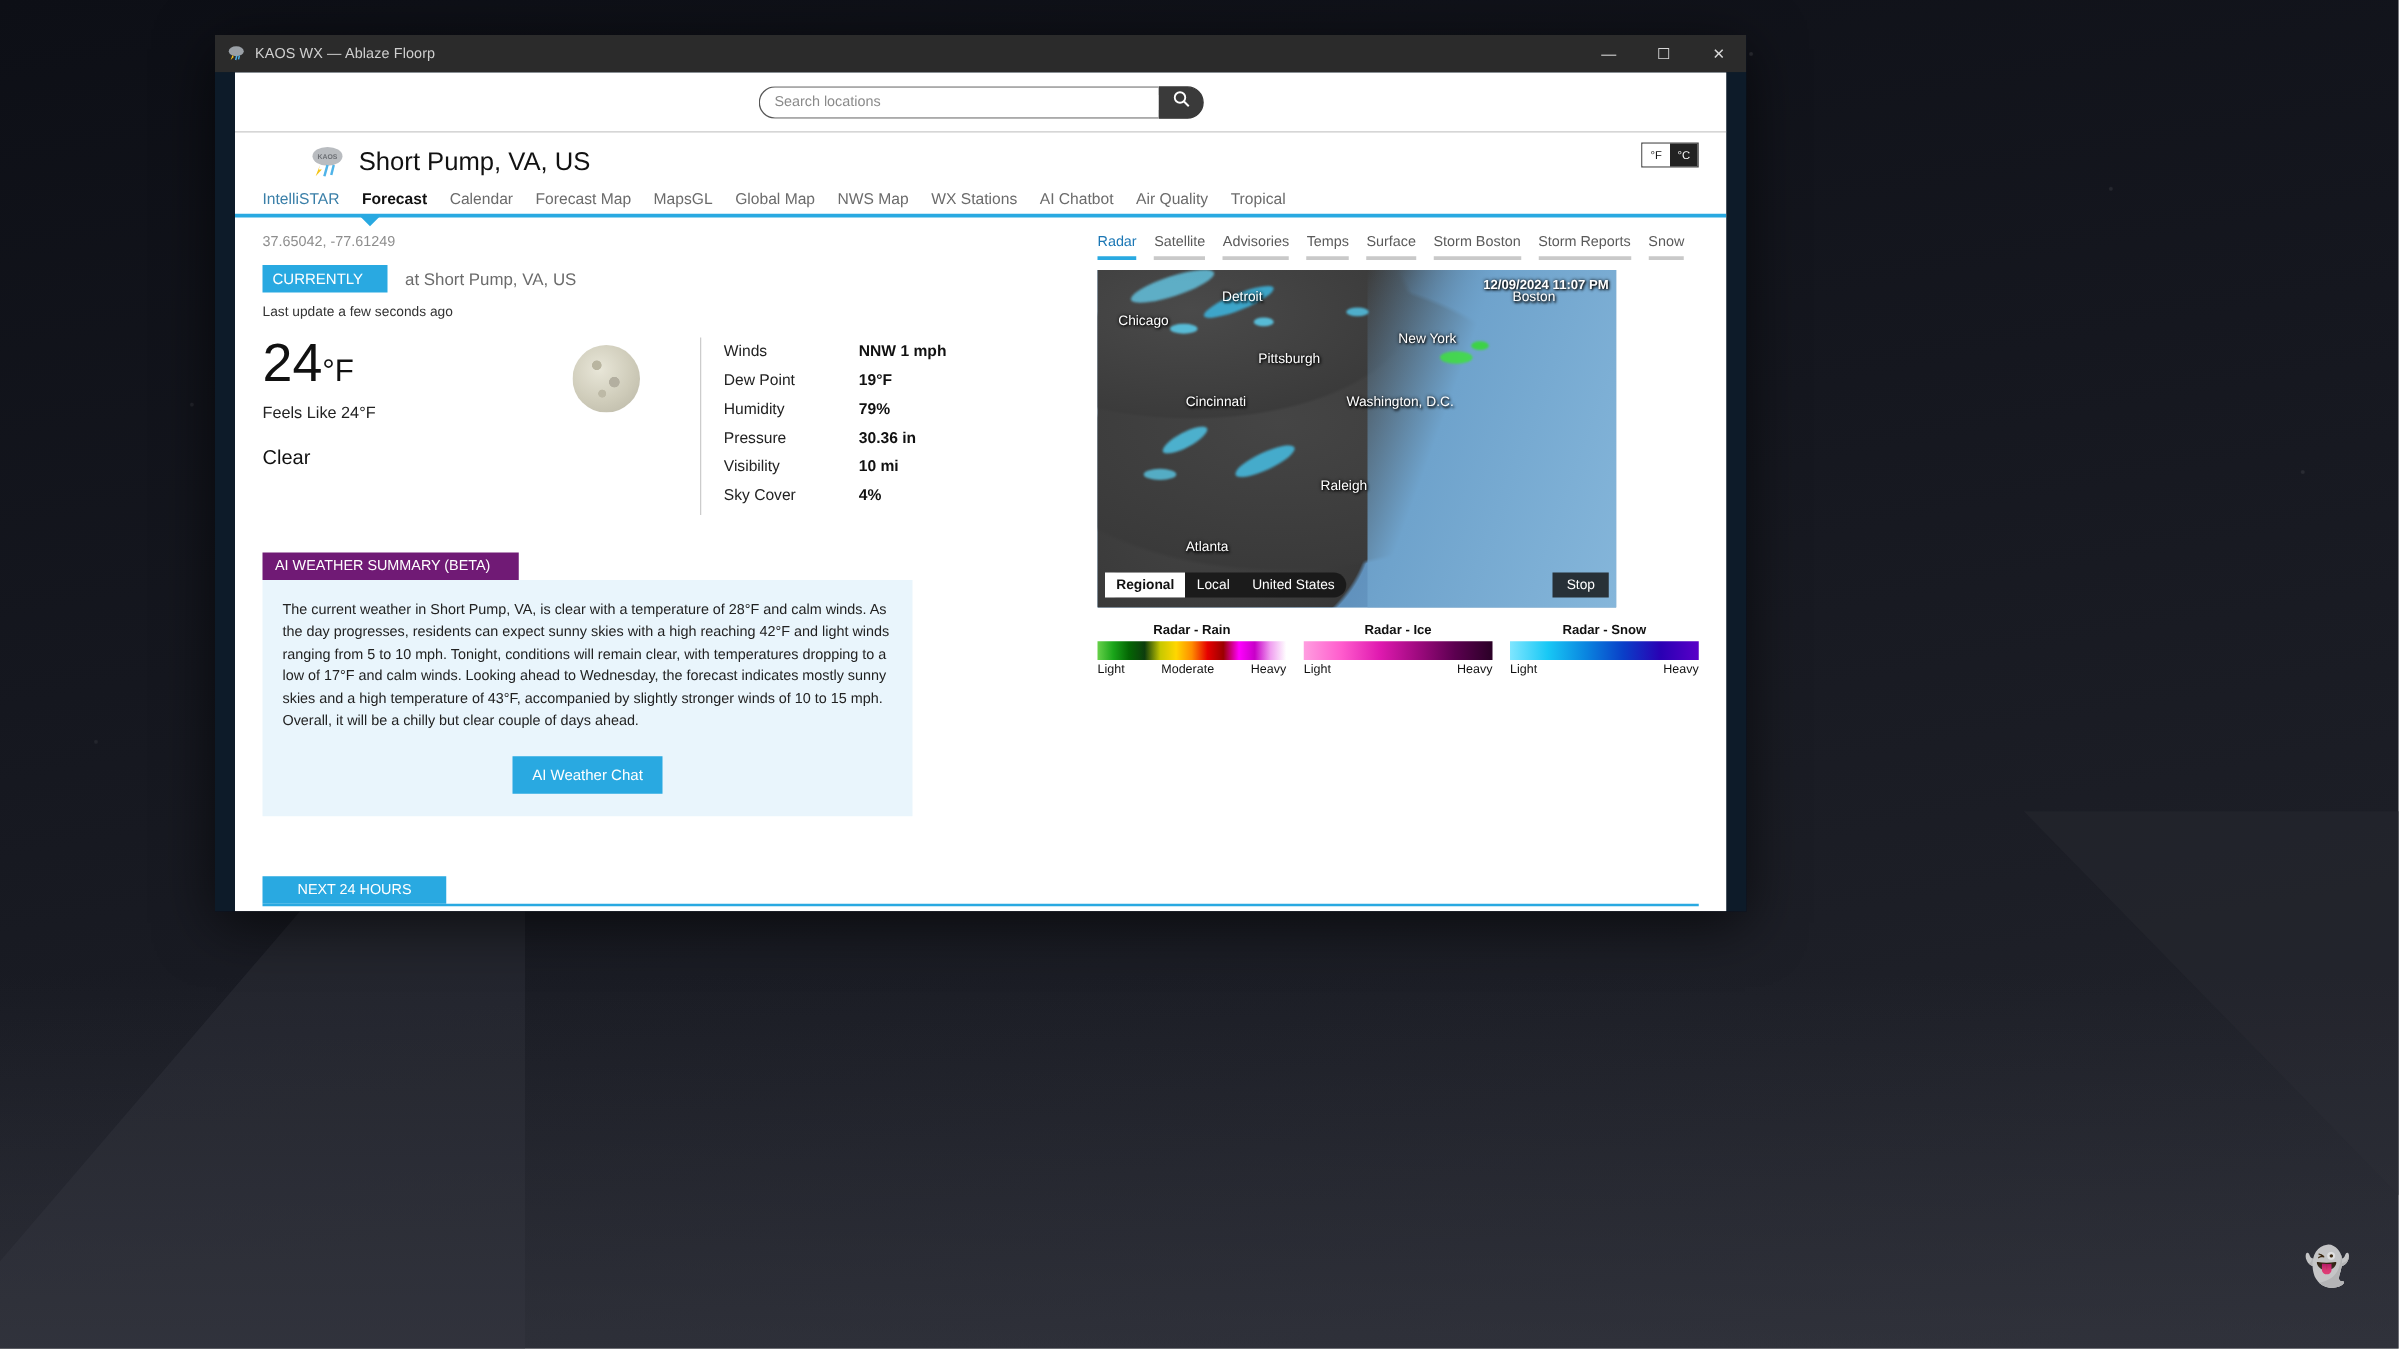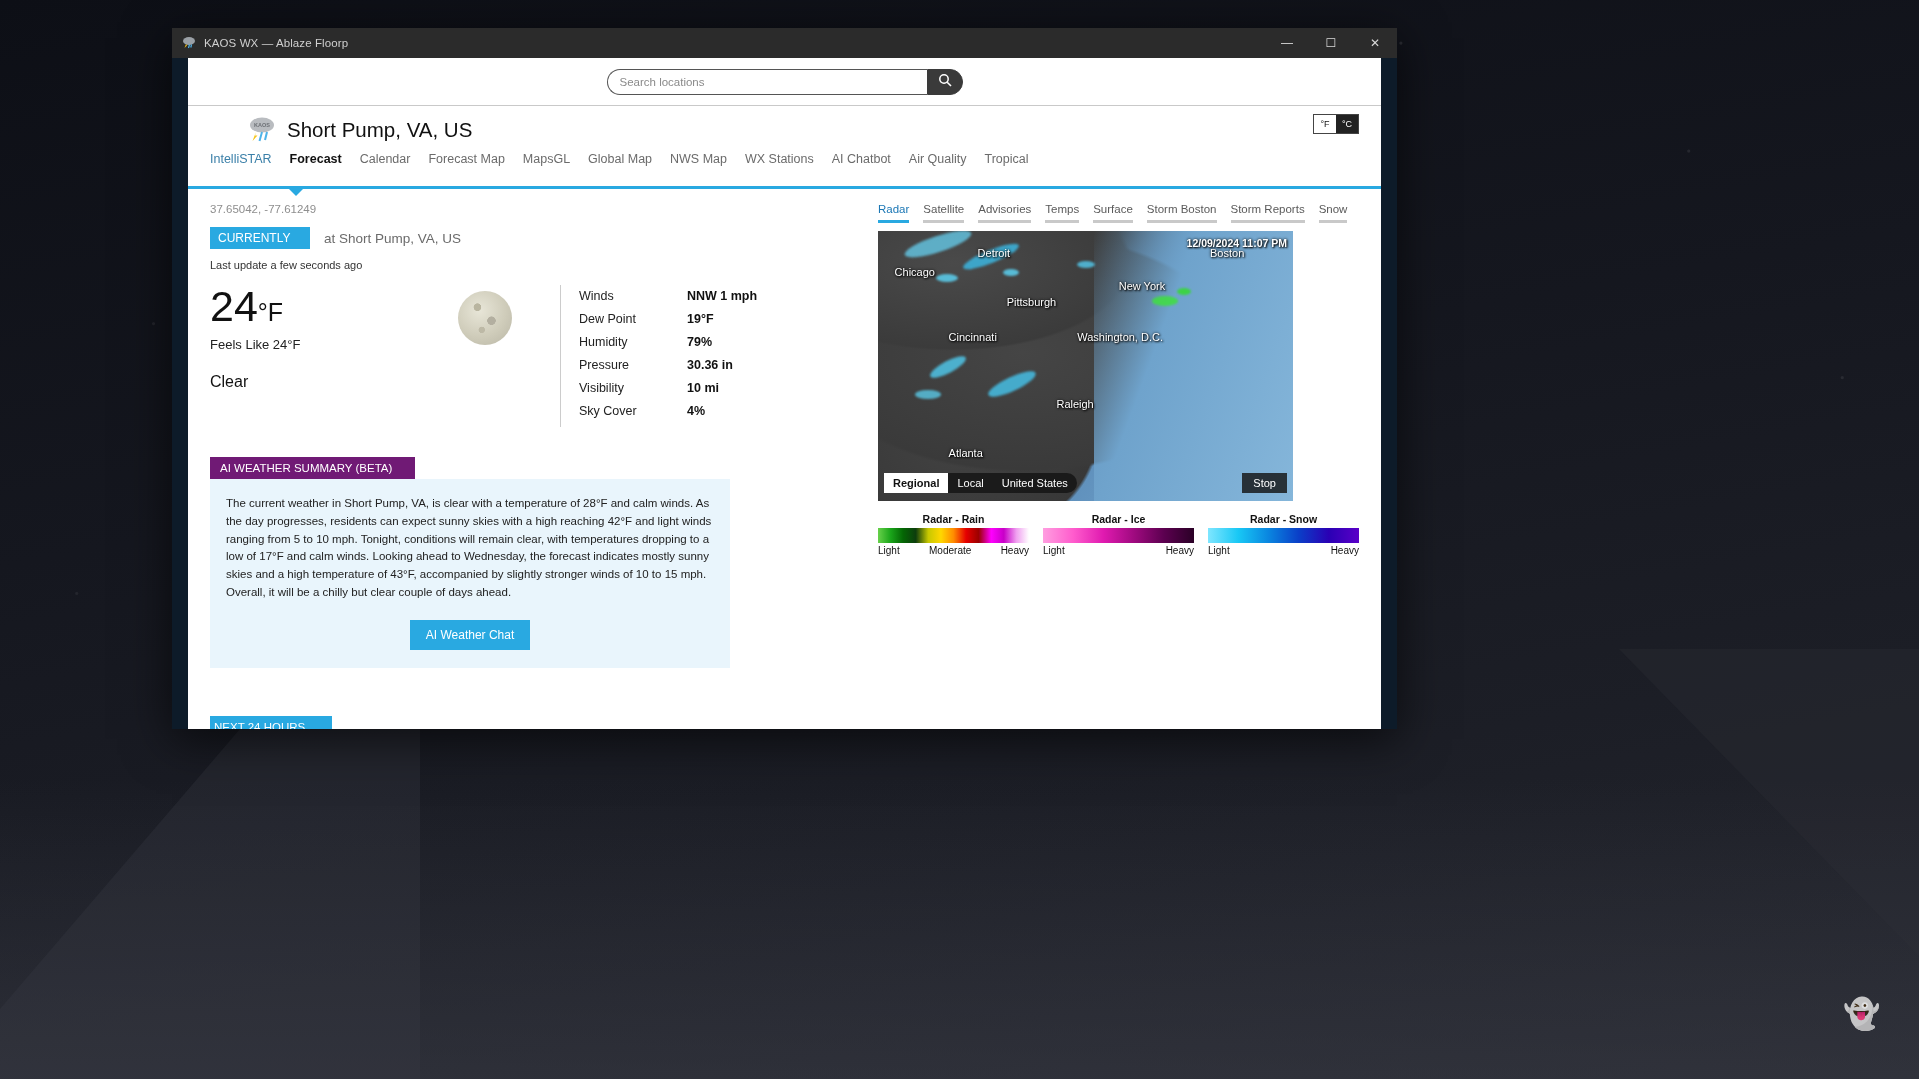--- a/index.html
+++ b/index.html
@@ -130,21 +130,21 @@
   
   #nav-tabs {
     display: flex; align-items: flex-end;
     gap: 18px;
     padding: 8px 22px 0 22px;
     border-bottom: 3px solid #29a9e1;
     position: relative;
   }
   .nav-tab {
     font-size: 12.5px; color: #6b6b6b;
-    padding-bottom: 20px; cursor: pointer; white-space: nowrap;
+    padding-bottom: 5px; cursor: pointer; white-space: nowrap;
   }
   .nav-tab.first { color: #3a7fa8; }
   .nav-tab.active { color: #111; font-weight: bold; position: relative; }
   #nav-arrow {
     position: absolute;
     left: 100px; bottom: -10px;
     width: 0; height: 0;
     border-left: 8px solid transparent;
     border-right: 8px solid transparent;
     border-top: 8px solid #29a9e1;
@@ -284,21 +284,21 @@
   .legend-labels {
     display: flex; justify-content: space-between;
     font-size: 10px; color: #111; margin-top: 2px;
   }
 
   
   #next24 { padding: 0 22px; margin-top: 48px; }
   #next24-head { display: flex; align-items: flex-end; border-bottom: 2px solid #29a9e1; }
   #next24-badge {
     background: #29a9e1; color: #fff;
-    font-size: 11.5px; padding: 5px 4px;
+    font-size: 11.5px; padding: 5px 28px;
     min-width: 122px;
   }
   #forecast-cards { display: flex; margin-top: 14px; }
   .fc-card { flex: 1; padding-right: 18px; }
   .fc-title { font-size: 14px; font-weight: bold; color: #111; }
   .fc-mid { display: flex; align-items: flex-start; margin-top: 10px; }
   .fc-left { width: 175px; flex: 0 0 175px; }
   .fc-temp { font-size: 31px; color: #111; line-height: 1; }
   .fc-icon-wrap { padding-top: 2px; }
 </style>

